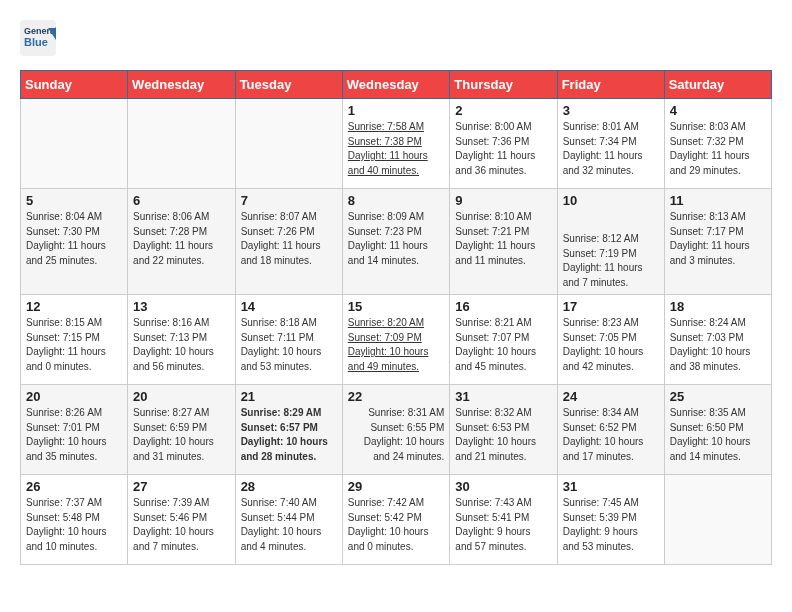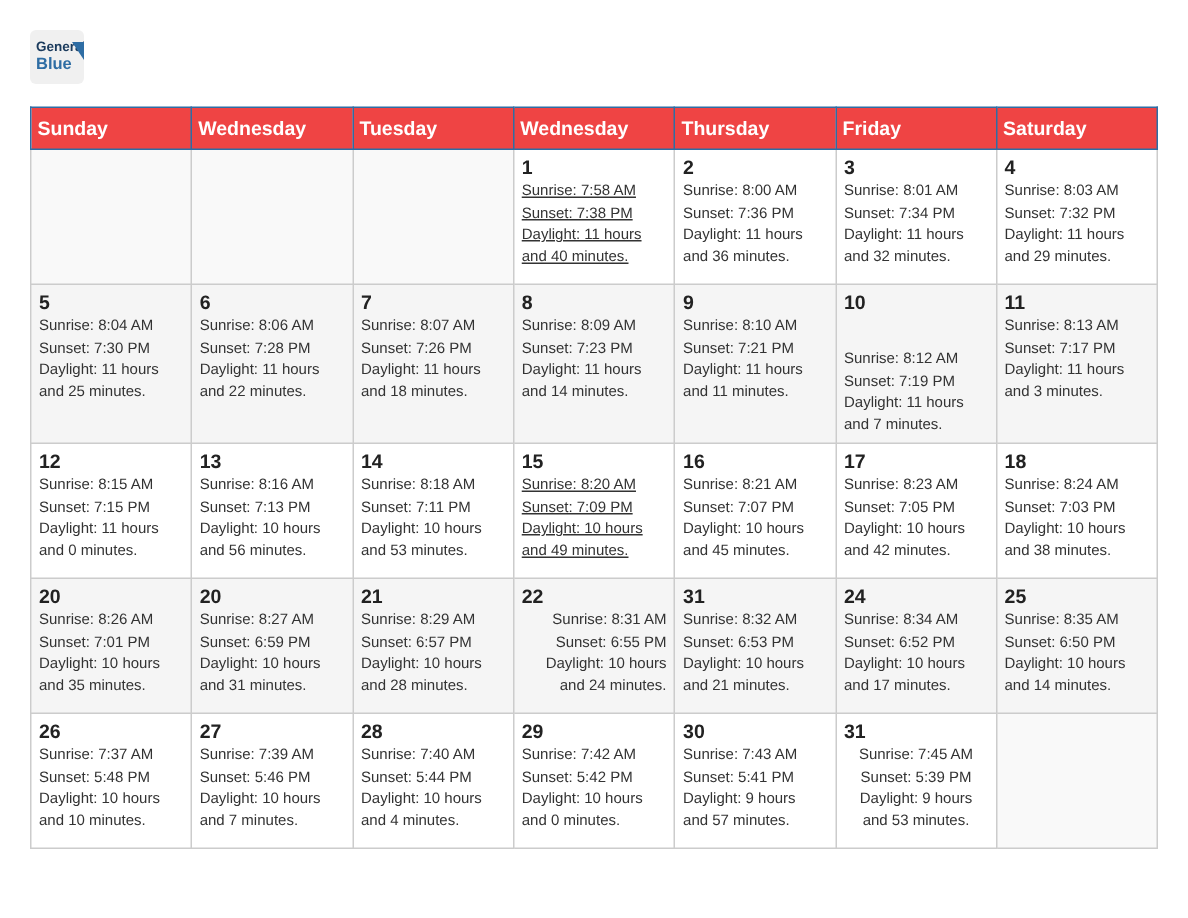--- a/index.html
+++ b/index.html
@@ -251,21 +251,21 @@
         </td>
         <td>
           <div class="day-number">20</div>
           <div class="day-info" style="white-space: pre-line;">Sunrise: 8:27 AM
 Sunset: 6:59 PM
 Daylight: 10 hours
 and 31 minutes.</div>
         </td>
         <td>
           <div class="day-number">21</div>
-          <div class="day-info" style="white-space: pre-line;">Sunrise: 8:29 AM
+          <div class="day-info" style="white-space: pre-line; font-weight: bold;">Sunrise: 8:29 AM
 Sunset: 6:57 PM
 Daylight: 10 hours
 and 28 minutes.</div>
         </td>
         <td>
           <div class="day-number">22</div>
           <div class="day-info" style="white-space: pre-line; text-align: right;">Sunrise: 8:31 AM
 Sunset: 6:55 PM
 Daylight: 10 hours
 and 24 minutes.</div>
@@ -323,21 +323,21 @@
         </td>
         <td>
           <div class="day-number">30</div>
           <div class="day-info" style="white-space: pre-line;">Sunrise: 7:43 AM
 Sunset: 5:41 PM
 Daylight: 9 hours
 and 57 minutes.</div>
         </td>
         <td>
           <div class="day-number">31</div>
-          <div class="day-info" style="white-space: pre-line; text-align: center;">Sunrise: 7:45 AM
+          <div class="day-info" style="white-space: pre-line;">Sunrise: 7:45 AM
 Sunset: 5:39 PM
 Daylight: 9 hours
 and 53 minutes.</div>
         </td>
         <td class="empty-cell"></td>
       </tr>
     </tbody>
 </table>
 
 </body></html>

